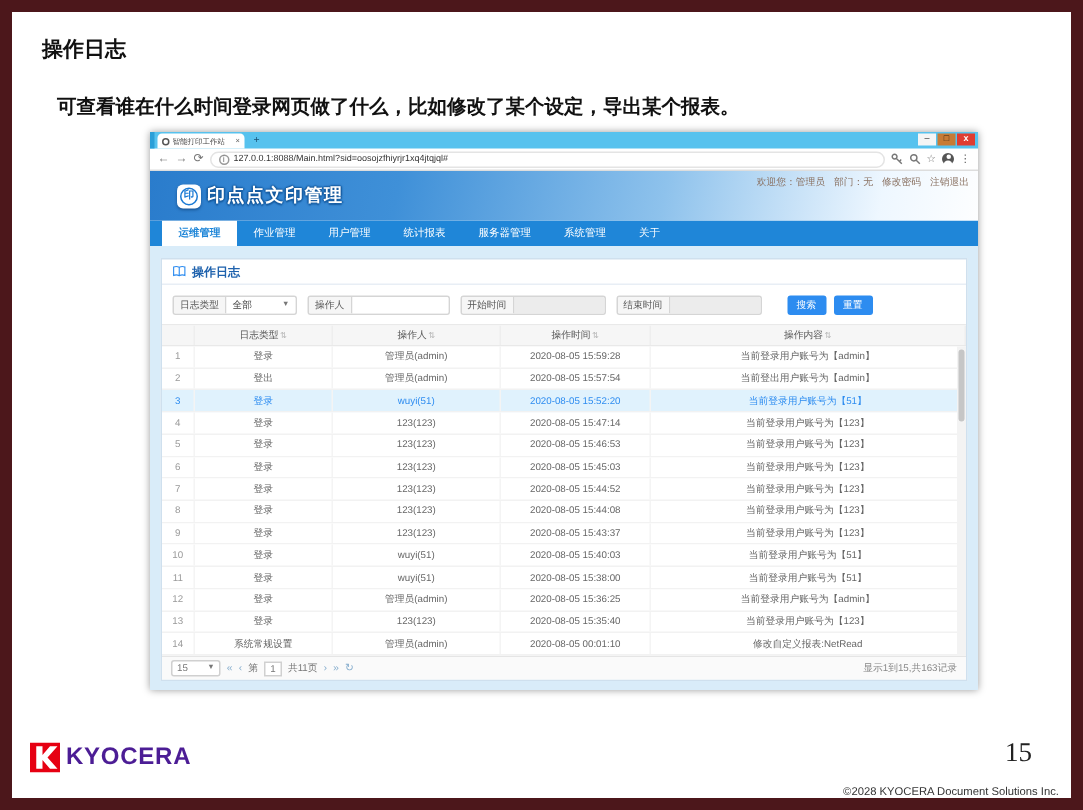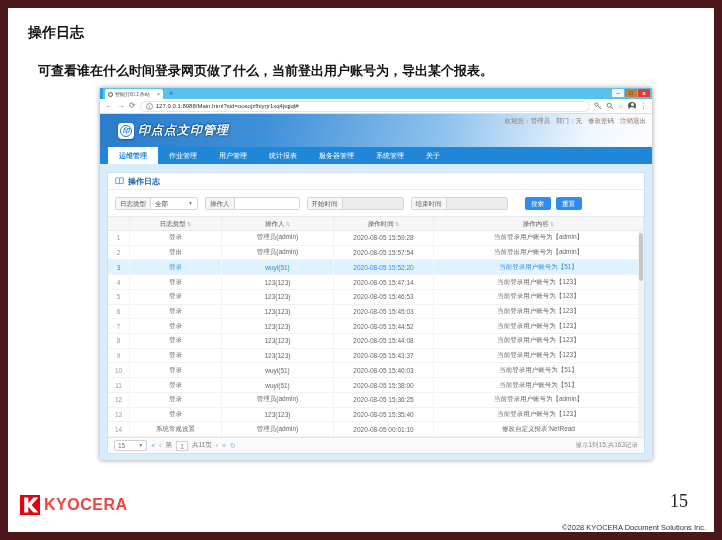--- a/index.html
+++ b/index.html
@@ -36,21 +36,21 @@
   .star { font-size:7px; color:#777; }
   .kebab { font-size:7px; color:#555; }
   .avatar { width:8px; height:8px; border-radius:50%; background:#555; position:relative; }
   .avatar::before { content:""; position:absolute; left:2.5px; top:1px; width:3px; height:3px; border-radius:50%; background:#fff; }
   .avatar::after { content:""; position:absolute; left:1px; top:4.5px; width:6px; height:3px; border-radius:3px 3px 0 0; background:#fff; }
 
   
   .app { flex:1; display:flex; flex-direction:column; overflow:hidden; }
   .app-header { height:33px; flex:0 0 auto; position:relative;
     background:linear-gradient(100deg,#2a7ccc 0%,#3f90d8 30%,#8ec2ec 62%,#eef7ff 88%,#fdfeff 100%); }
-  .app-logo { position:absolute; left:18px; top:8px; display:flex; align-items:center; gap:4px;font-style:italic; }
+  .app-logo { position:absolute; left:18px; top:8px; display:flex; align-items:center; gap:4px; }
   .logo-box { width:16px; height:16px; background:#fff; border-radius:4px; display:flex; align-items:center; justify-content:center; box-shadow:0 1px 2px rgba(0,40,90,.5); }
   .logo-ring { width:12px; height:12px; border:1.5px solid #1a7ad4; border-radius:50%; font-size:7px; line-height:9px; text-align:center; color:#1a7ad4; font-weight:bold; }
   .app-title { font-size:12px; font-weight:bold; color:#fff;
     text-shadow:0 1px 1px #155a9e, 1px 0 1px #155a9e, -1px 0 1px #155a9e, 0 -1px 1px #155a9e; letter-spacing:1px; }
   .welcome { position:absolute; right:6px; top:3px; font-size:6.5px; color:#8a7263; display:flex; gap:6px; }
 
   .app-nav { height:17px; background:#1f86d8; display:flex; align-items:stretch; padding-left:8px; flex:0 0 auto; }
   .navtab { font-size:7px; color:#fff; line-height:17px; padding:0 11px; white-space:nowrap; }
   .navtab.active { background:#fff; color:#1f86d8; font-weight:bold; }
 
@@ -91,32 +91,32 @@
   .pager-right { margin-left:auto; color:#888; }
 
   
   .caption-band { position:absolute; left:6px; top:447px; width:694px; height:37px; background:rgba(233,233,233,.96); }
   .caption { position:absolute; left:0; right:0; top:11px; text-align:center; font-size:12px; font-weight:bold; color:#2e6ae2; }
   .watermark { position:absolute; left:478px; top:4px; color:#c3c3c3; }
   .wm1 { font-size:10px; }
   .wm2 { font-size:6px; color:#cecece; margin-top:1px; }
 
   .footer-logo { position:absolute; left:12px; top:487px; display:flex; align-items:center; gap:4px; }
-  .kyo-text { font-size:16px; font-weight:bold; color:#ef4444; letter-spacing:0.5px; }
+  .kyo-text { font-size:16px; font-weight:bold; color:#4c1d95; letter-spacing:0.5px; }
   .page-num { position:absolute; right:26px; top:483px; font-family:"Liberation Serif", serif; font-size:18px; color:#222; }
   .copyright { position:absolute; right:8px; top:515px; font-size:7.5px; color:#333; }
 </style>
 </head>
 <body>
 
 <div class="slide">
   <div class="slide-inner">
 
     <div class="slide-title">操作日志</div>
-    <div class="slide-body">可查看谁在什么时间登录网页做了什么，当前登出用户账号为，导出某个报表。</div>
+    <div class="slide-body">可查看谁在什么时间登录网页做了什么，比如修改了某个设定，导出某个报表。</div>
 
     <div class="browser">
       <div class="tabstrip">
         <div class="tab">
           <span class="favicon"></span>
           <span class="tab-title">智能打印工作站</span>
           <span class="tab-close">×</span>
         </div>
         <span class="newtab">+</span>
         <div class="win-controls">

